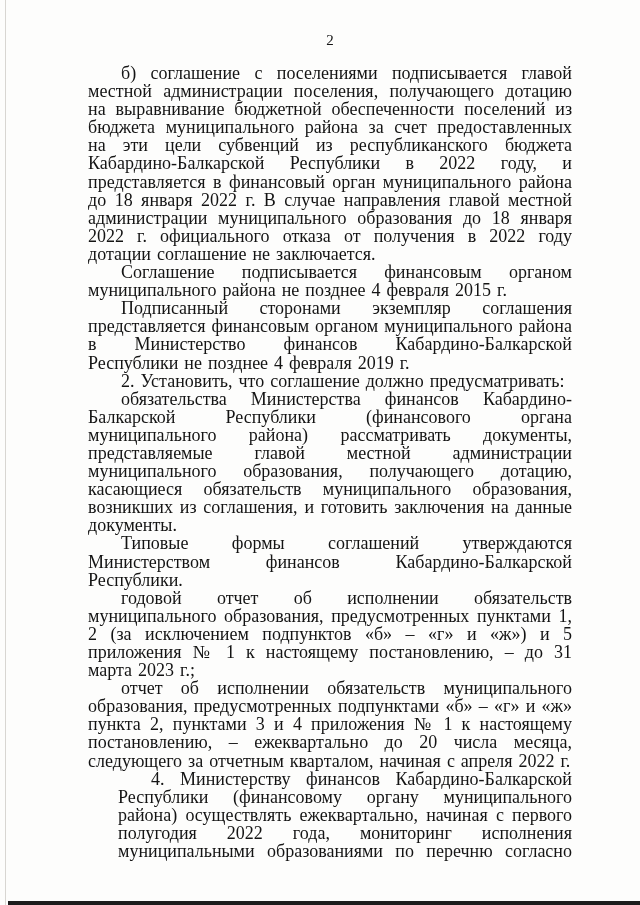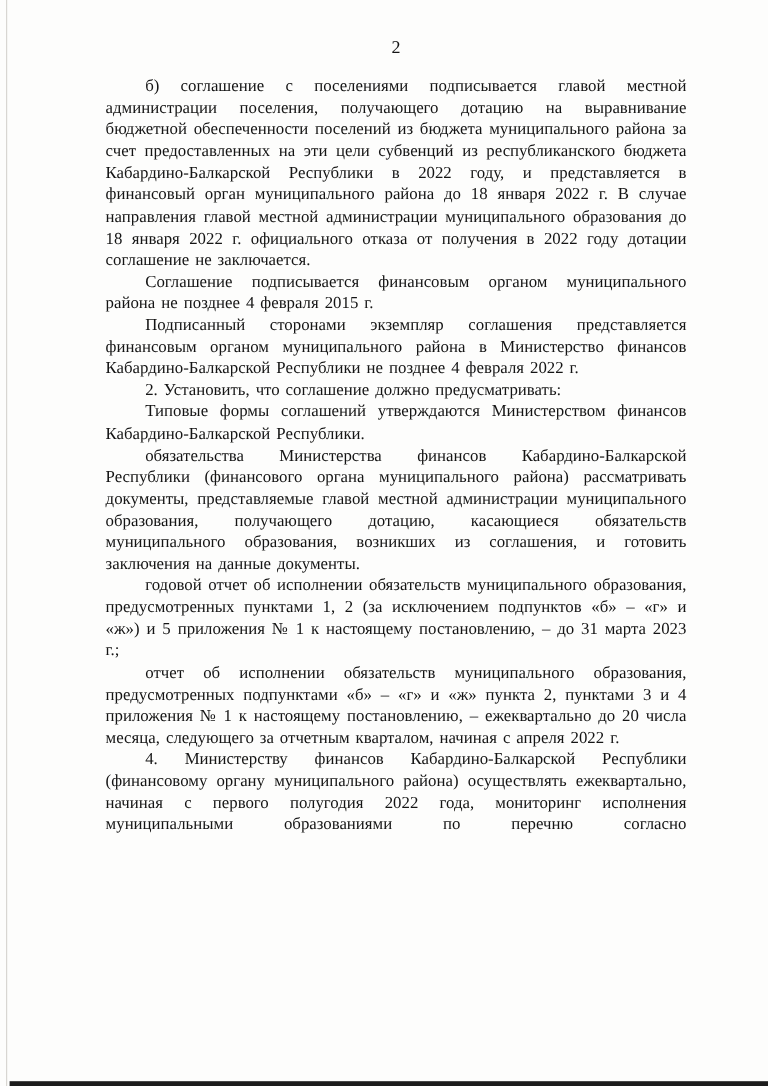--- a/index.html
+++ b/index.html
@@ -29,28 +29,29 @@
     color: #141414;
   }
   .text-block {
     position: absolute;
     top: 64px;
     left: 88px;
     width: 484px;
   }
   .text-block p {
     margin: 0;
-    font-size: 14px;
+    font-size: 18px;
     line-height: 18.1px;
     text-align: justify;
     text-indent: 33px;
     word-spacing: 1.5px;
   }
   .text-block p.cut-paragraph {
     text-align-last: justify;
+    margin-left: 30px;
   }
   .edge-left {
     position: absolute;
     top: 0;
     left: 5px;
     width: 1px;
     height: 100%;
     background: #d8d6d2;
   }
   .edge-bottom {
@@ -65,24 +66,24 @@
 </head>
 <body>
 
 <div class="page">
 
   <div class="page-number">2</div>
 
   <div class="text-block">
     <p>б) соглашение с поселениями подписывается главой местной администрации поселения, получающего дотацию на выравнивание бюджетной обеспеченности поселений из бюджета муниципального района за счет предоставленных на эти цели субвенций из республиканского бюджета Кабардино-Балкарской Республики в 2022 году, и представляется в финансовый орган муниципального района до 18 января 2022 г. В случае направления главой местной администрации муниципального образования до 18 января 2022 г. официального отказа от получения в 2022 году дотации соглашение не заключается.</p>
     <p>Соглашение подписывается финансовым органом муниципального района не позднее 4 февраля 2015 г.</p>
-    <p>Подписанный сторонами экземпляр соглашения представляется финансовым органом муниципального района в Министерство финансов Кабардино-Балкарской Республики не позднее 4 февраля 2022 г.</p>
+    <p>Подписанный сторонами экземпляр соглашения представляется финансовым органом муниципального района в Министерство финансов Кабардино-Балкарской Республики не позднее 4 февраля 2019 г.</p>
     <p>2. Установить, что соглашение должно предусматривать:</p>
+    <p>обязательства Министерства финансов Кабардино-Балкарской Республики (финансового органа муниципального района) рассматривать документы, представляемые главой местной администрации муниципального образования, получающего дотацию, касающиеся обязательств муниципального образования, возникших из соглашения, и готовить заключения на данные документы.</p>
     <p>Типовые формы соглашений утверждаются Министерством финансов Кабардино-Балкарской Республики.</p>
-    <p>обязательства Министерства финансов Кабардино-Балкарской Республики (финансового органа муниципального района) рассматривать документы, представляемые главой местной администрации муниципального образования, получающего дотацию, касающиеся обязательств муниципального образования, возникших из соглашения, и готовить заключения на данные документы.</p>
     <p>годовой отчет об исполнении обязательств муниципального образования, предусмотренных пунктами 1, 2 (за исключением подпунктов «б» – «г» и «ж») и 5 приложения № 1 к настоящему постановлению, – до 31 марта 2023 г.;</p>
     <p>отчет об исполнении обязательств муниципального образования, предусмотренных подпунктами «б» – «г» и «ж» пункта 2, пунктами 3 и 4 приложения № 1 к настоящему постановлению, – ежеквартально до 20 числа месяца, следующего за отчетным кварталом, начиная с апреля 2022 г.</p>
     <p class="cut-paragraph">4. Министерству финансов Кабардино-Балкарской Республики (финансовому органу муниципального района) осуществлять ежеквартально, начиная с первого полугодия 2022 года, мониторинг исполнения муниципальными образованиями по перечню согласно</p>
   </div>
 
   <div class="edge-left"></div>
   <div class="edge-bottom"></div>
 
 </div>
 

